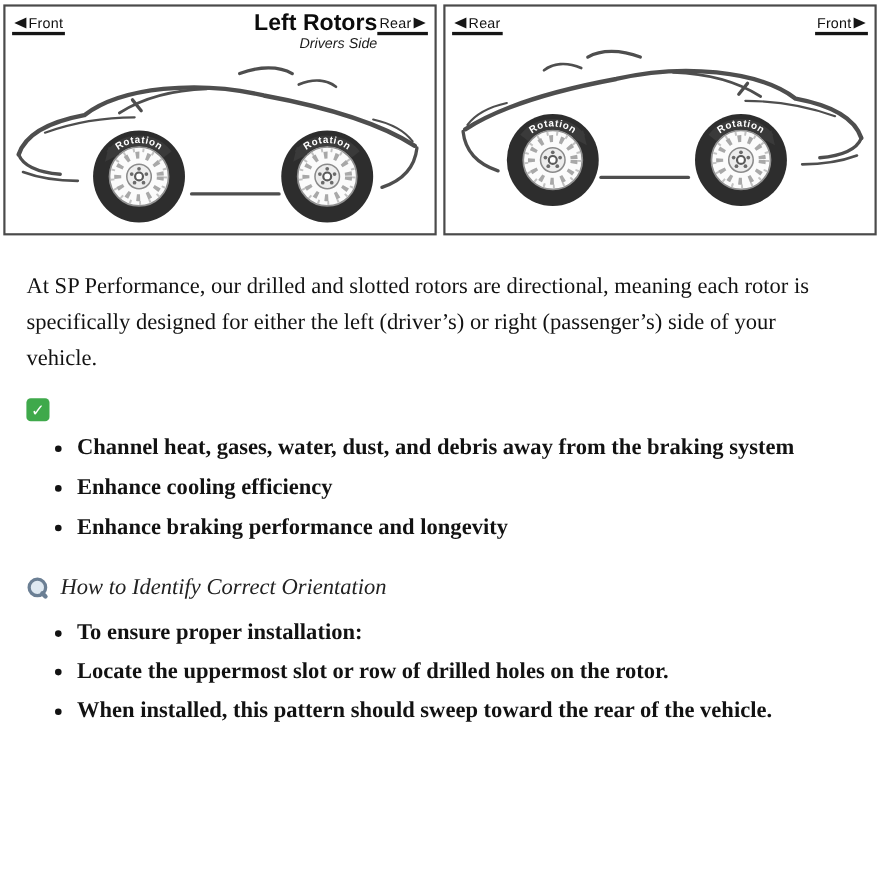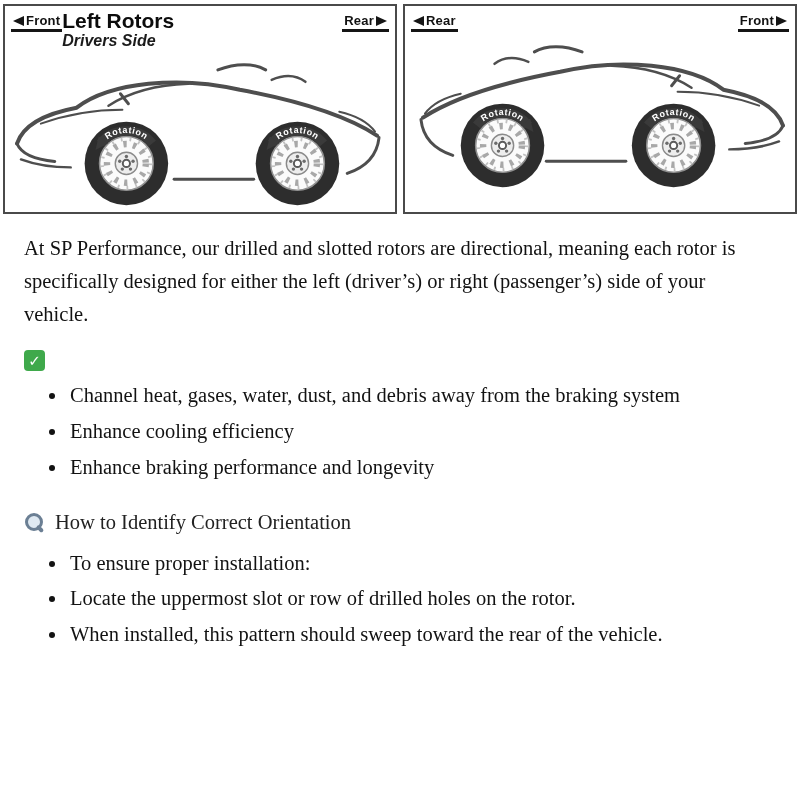--- a/index.html
+++ b/index.html
@@ -16,36 +16,36 @@
   .panel {
     flex: 1; border: 2px solid #4a4a4a; background: #fff;
     padding: 4px 6px 0 6px; min-height: 210px;
   }
   .panel-header {
     display: grid; grid-template-columns: auto 1fr auto;
     align-items: start;
     font-family: "Liberation Sans", sans-serif;
   }
   .dir { display: inline-flex; align-items: center; border-bottom: 3px solid #151515; padding: 0 2px 1px 2px; margin-top: 3px; }
-  .dir-label { font-weight: 700; font-size: 13px; letter-spacing: .2px; color: #111; }
+  .dir-label { font-weight: 400; font-size: 13px; letter-spacing: .2px; color: #111; }
   .tri { width: 0; height: 0; border-top: 5px solid transparent; border-bottom: 5px solid transparent; }
   .tri-left  { border-right: 11px solid #151515; margin-right: 2px; }
   .tri-right { border-left: 11px solid #151515; margin-left: 2px; }
-  .panel-titles { text-align: left; line-height: 1.05; }
+  .panel-titles { text-align: right; line-height: 1.05; }
   .panel-title { font-size: 21px; font-weight: 800; color: #0c0c0c; }
-  .panel-subtitle { font-size: 16px; font-weight: 700; font-style: italic; color: #1b1b1b; margin-top: 1px; }
+  .panel-subtitle { font-size: 13px; font-weight: 400; font-style: italic; color: #1b1b1b; margin-top: 1px; }
   .car-svg { width: 100%; height: auto; display: block; margin-top: 2px; }
   .rot-text { font-family: "Liberation Sans", sans-serif; font-size: 9px; font-weight: 700; fill: #ffffff; letter-spacing: .6px; }
 
   
-  .article { padding: 12px 26px 0 24px; font-size: 20.5px; line-height: 1.6; }
+  .article { padding: 12px 26px 0 24px; font-size: 20.5px; line-height: 1.6; margin-top: 12px; }
   .article p { margin: 6px 0 10px 0; }
   .sec-heading { display: flex; align-items: center; gap: 10px; margin: 20px 0 8px 0; font-size: 21px; font-weight: 700; }
-  .sec-heading.light { font-weight: 400; color: #222; font-size: 20.5px; margin-top: 22px; }
-  ul { margin: 8px 0 14px 0; padding-left: 44px; }
+  .sec-heading.light { font-weight: 400; color: #222; font-size: 20.5px; margin-top: 22px; font-style: italic; }
+  ul { margin: 8px 0 14px 0; padding-left: 44px; font-weight: bold; }
   li { margin: 3px 0; padding-left: 2px; }
 
   .check-icon {
     display: inline-flex; align-items: center; justify-content: center;
     width: 21px; height: 21px; border-radius: 4px;
     background: #3fa94b; color: #ffffff;
     font-family: "DejaVu Sans", sans-serif; font-size: 15px; font-weight: 700;
     flex: 0 0 auto;
   }
   .magnifier-icon { position: relative; width: 21px; height: 21px; display: inline-block; flex: 0 0 auto; }

